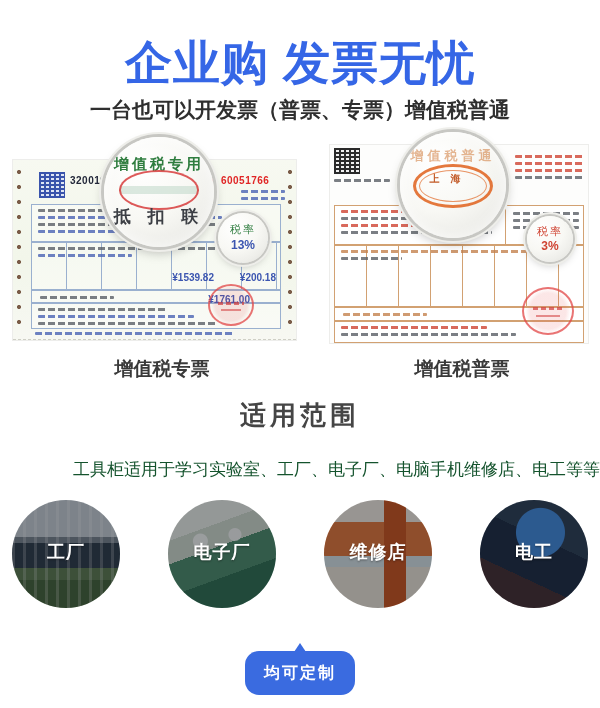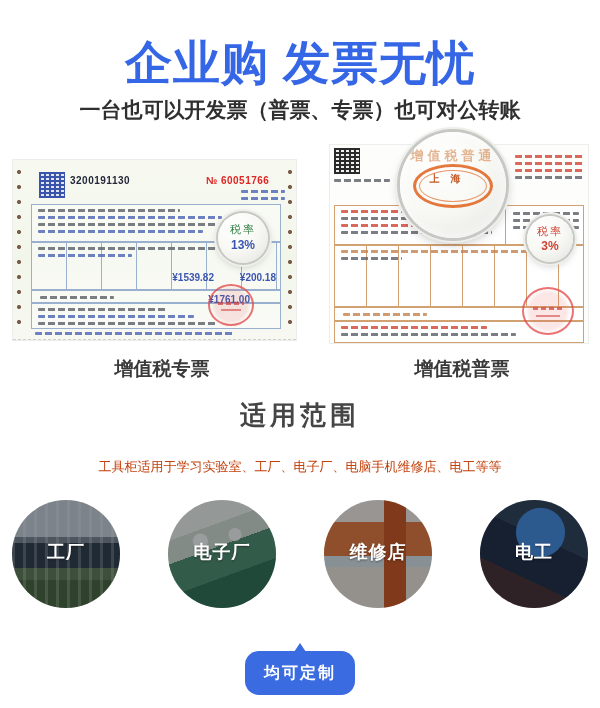--- a/index.html
+++ b/index.html
@@ -98,22 +98,22 @@
     background:repeating-linear-gradient(90deg,rgba(210,60,60,.7) 0 5px,rgba(0,0,0,0) 5px 8px); }
   .stamp::after { content:""; position:absolute; left:26%; top:60%; width:48%; height:2px;
     background:rgba(210,60,60,.55); }
   
   .inv-caption { position:absolute; top:356px; font-size:19px; font-weight:600; color:#3a3a3a;
     width:280px; text-align:center; }
   .cap-l { left:22px; } .cap-r { left:322px; }
   
   .scope-title { position:absolute; left:0; top:398px; width:600px; text-align:center;
     font-size:26px; font-weight:600; color:#454545; letter-spacing:4px; }
-  .scope-desc { position:absolute; left:0; top:458px; width:600px; text-align:center;
-    font-size:13px; color:#c2410c; }
+  .scope-desc { position:absolute; left:0; top:458px; width:600px; text-align:right;
+    font-size:17px; color:#14532d; }
   .circles { position:absolute; left:0; top:500px; width:600px; height:112px;
     display:flex; justify-content:space-between; padding:0 12px; }
   .circle { position:relative; width:108px; height:108px; border-radius:50%; overflow:hidden; }
   .circle::after { content:""; position:absolute; inset:0; background:rgba(10,14,20,.38); }
   .circle-label { position:absolute; left:0; right:0; top:50%; transform:translateY(-60%);
     text-align:center; color:#fff; font-size:18px; font-weight:700; z-index:2;
     text-shadow:0 1px 2px rgba(0,0,0,.4); letter-spacing:1px; }
   .photo-school-lab { background:
       radial-gradient(circle at 28% 22%, rgba(255,255,255,.85) 0 9px, rgba(0,0,0,0) 10px),
       linear-gradient(180deg,#dbe7ef 0%,#b9d1e2 28%,#6ba3c8 45%,#2e76ab 62%,#1f6396 80%,#2e7bb0 100%); }
@@ -135,21 +135,21 @@
     background:#3a6be0; border-radius:14px; color:#fff; font-size:16px; font-weight:600;
     display:flex; align-items:center; justify-content:center; letter-spacing:2px; }
   .custom-badge::before { content:""; position:absolute; left:50%; top:-8px; margin-left:-6px;
     border-left:6px solid rgba(0,0,0,0); border-right:6px solid rgba(0,0,0,0);
     border-bottom:9px solid #3a6be0; }
 </style>
 </head>
 <body>
 
 <div class="main-title">企业购 发票无忧</div>
-<div class="sub-title">一台也可以开发票（普票、专票）也可对公转账</div>
+<div class="sub-title">一台也可以开发票（普票、专票）增值税普通</div>
 
 <div class="invoice-area">
 
   <div class="paper paper-special">
     <div class="perf l"></div>
     <div class="perf r"></div>
     <div class="qr qr-blue"></div>
     <div class="inv-code">3200191130</div>
     <div class="inv-no">№ 60051766</div>
     <div style="position:absolute;left:228px;top:30px;width:44px;">
@@ -217,20 +217,25 @@
     <div class="box-o" style="left:4px;top:162px;width:250px;height:14px;">
       <div class="tb c-orange" style="width:34%;margin:5px 0 0 8px;"></div>
     </div>
     <div class="box-o pad" style="left:4px;top:176px;width:250px;height:22px;">
       <div class="tb c-red" style="width:62%;"></div>
       <div class="tb c-dark" style="width:74%;"></div>
     </div>
     <div class="stamp" style="left:192px;top:142px;width:52px;height:48px;"></div>
   </div>
 
+  <div class="lens" style="left:104px;top:2px;width:110px;height:110px;">
+    <div class="lens-txt-green">增值税专用</div>
+    <div class="lens-oval-red"></div>
+    <div class="lens-txt-dark">抵 扣 联</div>
+  </div>
   <div class="lens lens-sm" style="left:218px;top:78px;width:50px;height:50px;">
     <div class="lens-rate-label g">税率</div>
     <div class="lens-rate-value bl">13%</div>
   </div>
   <div class="lens" style="left:400px;top:-3px;width:106px;height:106px;">
     <div class="lens-txt-faint">增值税普通</div>
     <div class="lens-oval-orange"></div>
     <div class="lens-oval-center">上 海</div>
   </div>
   <div class="lens lens-sm" style="left:527px;top:81px;width:46px;height:46px;">

